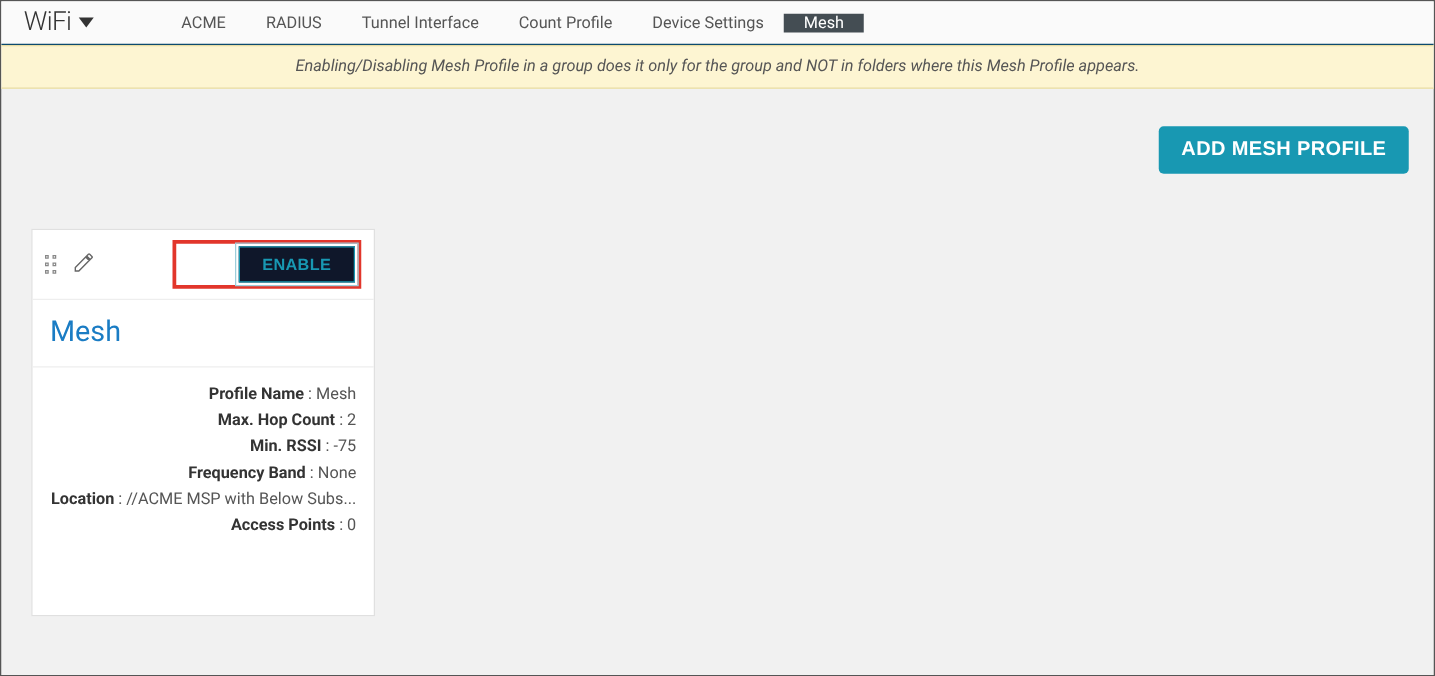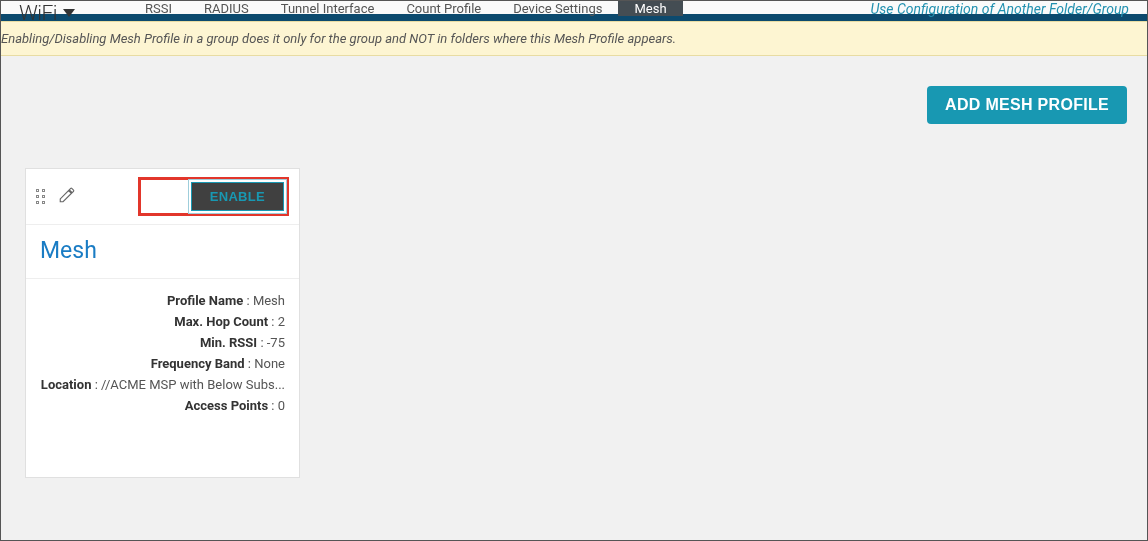--- a/index.html
+++ b/index.html
@@ -1,23 +1,23 @@
 <!DOCTYPE html>
 <html><head>
   <meta charset="utf-8">
   <style>
     * { margin: 0; padding: 0; box-sizing: border-box; }
     body { font-family: -apple-system, BlinkMacSystemFont, "Segoe UI", Roboto, "Helvetica Neue", Arial, sans-serif; background: #f1f1f1; width: 1148px; height: 541px; border: 1px solid #555; }
     
     .topbar {
       display: flex;
-      align-items: flex-start;
+      align-items: center;
       background: #fafafa;
-      border-bottom: 7px solid #0c4a6e;
-      height: 20px;
+      border-bottom: 1px solid #0c4a6e;
+      height: 35px;
     }
     
     .brand {
       display: flex;
       align-items: center;
       padding: 0 14px 0 18px;
       font-size: 21px;
       color: #333;
       font-weight: 300;
       letter-spacing: -0.5px;
@@ -58,21 +58,21 @@
       font-style: italic;
       color: #2291b0;
       cursor: pointer;
     }
     
     .info-banner {
       background: #fdf5d2;
       border: 1px solid #e8dca3;
       border-left: none;
       border-right: none;
-      text-align: left;
+      text-align: center;
       padding: 9px 0;
       font-size: 13px;
       font-style: italic;
       color: #555;
     }
     
     .action-row {
       display: flex;
       justify-content: flex-end;
       padding: 30px 20px 12px 20px;
@@ -115,21 +115,21 @@
     .pencil-icon svg { width: 18px; height: 18px; stroke: #666; fill: none; stroke-width: 1.5; cursor: pointer; }
     .enable-wrap {
       margin-left: auto;
       border: 3px solid #e2362b;
       padding: 2px;
     }
     .btn-enable {
       border: 1px solid #1898b2;
       outline: 1px solid #9fcedb;
       outline-offset: 2px;
-      background: #404040;
+      background: #0f172a;
       color: #1898b2;
       font-weight: 700;
       font-size: 13px;
       padding: 6px 18px;
       cursor: pointer;
       letter-spacing: 0.3px;
       margin-left: 48px;
     }
     .card-title-row {
       padding: 12px 14px 14px 14px;
@@ -159,40 +159,37 @@
 </head>
 <body>
 
 <div class="topbar">
   <div class="brand">
     <span>WiFi</span>
     <span class="caret"></span>
   </div>
   <div class="tabs">
     <div class="tab">
-        <span>RSSI</span>
+        <span>ACME</span>
       </div>
     <div class="tab">
         <span>RADIUS</span>
       </div>
     <div class="tab">
         <span>Tunnel Interface</span>
       </div>
     <div class="tab">
         <span>Count Profile</span>
       </div>
     <div class="tab">
         <span>Device Settings</span>
       </div>
     <div class="tab active">
         <span>Mesh</span>
       </div>
-  </div>
-  <div class="config-link">
-    <span>Use Configuration of Another Folder/Group</span>
   </div>
 </div>
 
 <div class="info-banner">
   <span>Enabling/Disabling Mesh Profile in a group does it only for the group and NOT in folders where this Mesh Profile appears.</span>
 </div>
 
 <div class="action-row">
   <button class="btn-primary">
     <span>ADD MESH PROFILE</span>

